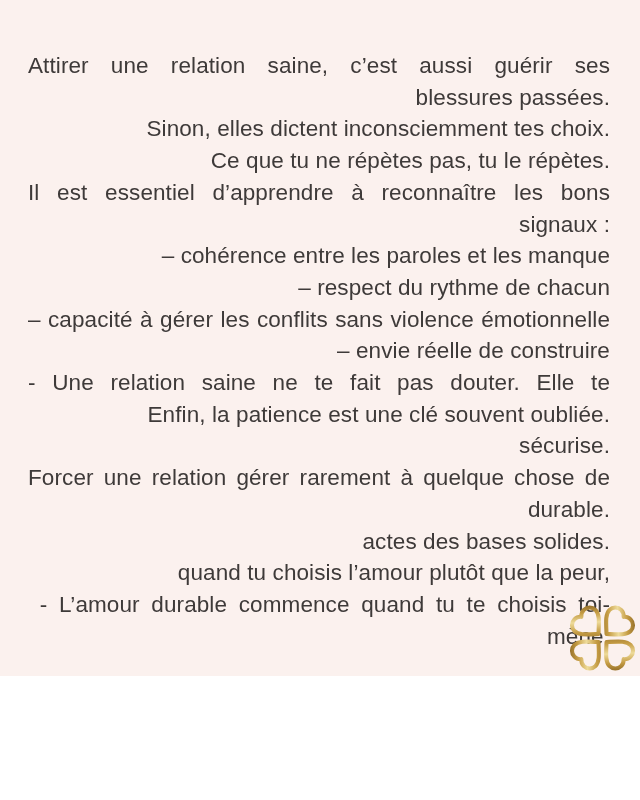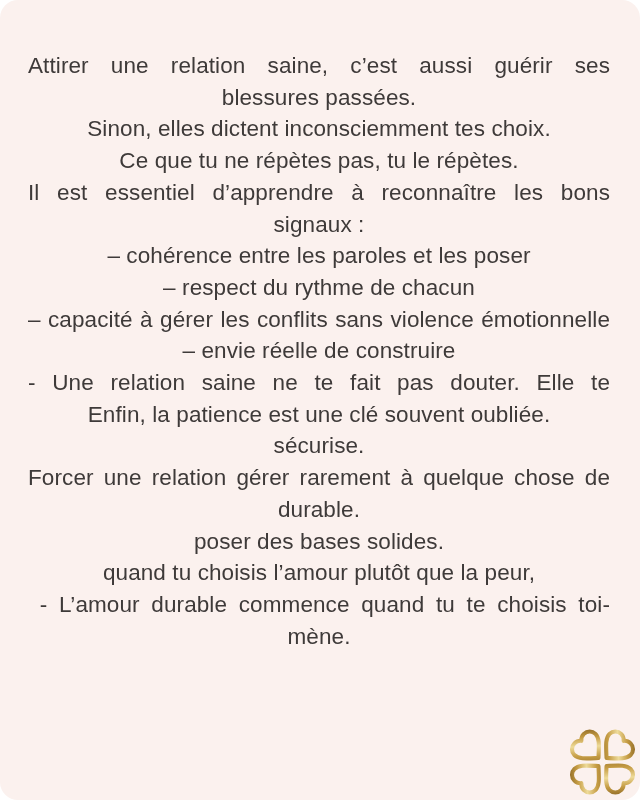--- a/index.html
+++ b/index.html
@@ -5,38 +5,37 @@
   :root {
     --bg: #fbf1ee;
     --text: #3e3a39;
   }
   * { margin: 0; padding: 0; box-sizing: border-box; }
   html, body { width: 640px; }
   body { font-family: "Liberation Sans", "DejaVu Sans", sans-serif; }
   .page {
     position: relative;
     width: 640px;
-    height: 800px;
+    height: 676px;
     background: var(--bg);
     overflow: hidden;
-    border-radius: 18px;
   }
   .text-block {
     position: absolute;
     left: 28px;
     top: 50px;
     width: 582px;
     font-size: 22.5px;
     line-height: 31.7px;
     color: var(--text);
     letter-spacing: 0.1px;
   }
   .text-line {
     min-height: 31.7px;
-    text-align: center;
+    text-align: right;
     white-space: normal;
   }
   .text-line.justify {
     text-align: justify;
     text-align-last: justify;
     text-justify: inter-word;
   }
   .ornament {
     position: absolute;
     right: 2px;
@@ -51,30 +50,30 @@
 <div class="page">
 
   <div class="text-block">
     <div>
         <div class="text-line justify">Attirer une relation saine, c’est aussi guérir ses</div>
         <div class="text-line">blessures passées.</div>
         <div class="text-line">Sinon, elles dictent inconsciemment tes choix.</div>
         <div class="text-line">Ce que tu ne répètes pas, tu le répètes.</div>
         <div class="text-line justify">Il est essentiel d’apprendre à reconnaître les bons</div>
         <div class="text-line">signaux :</div>
-        <div class="text-line">– cohérence entre les paroles et les poser</div>
+        <div class="text-line">– cohérence entre les paroles et les manque</div>
         <div class="text-line">– respect du rythme de chacun</div>
         <div class="text-line justify">– capacité à gérer les conflits sans violence émotionnelle</div>
         <div class="text-line">– envie réelle de construire</div>
         <div class="text-line justify">- Une relation saine ne te fait pas douter. Elle te</div>
         <div class="text-line">Enfin, la patience est une clé souvent oubliée.</div>
         <div class="text-line">sécurise.</div>
         <div class="text-line justify">Forcer une relation gérer rarement à quelque chose de</div>
         <div class="text-line">durable.</div>
-        <div class="text-line">poser des bases solides.</div>
+        <div class="text-line">actes des bases solides.</div>
         <div class="text-line">quand tu choisis l’amour plutôt que la peur,</div>
         <div class="text-line justify">&nbsp;- L’amour durable commence quand tu te choisis toi-</div>
         <div class="text-line">mène.</div>
       </div>
   </div>
 
   <svg class="ornament" viewBox="0 0 72 72" xmlns="http://www.w3.org/2000/svg" aria-hidden="true">
     <defs>
       <linearGradient id="gold" x1="0%" y1="100%" x2="100%" y2="0%">
         <stop offset="0%" stop-color="#8f6a26"></stop>

